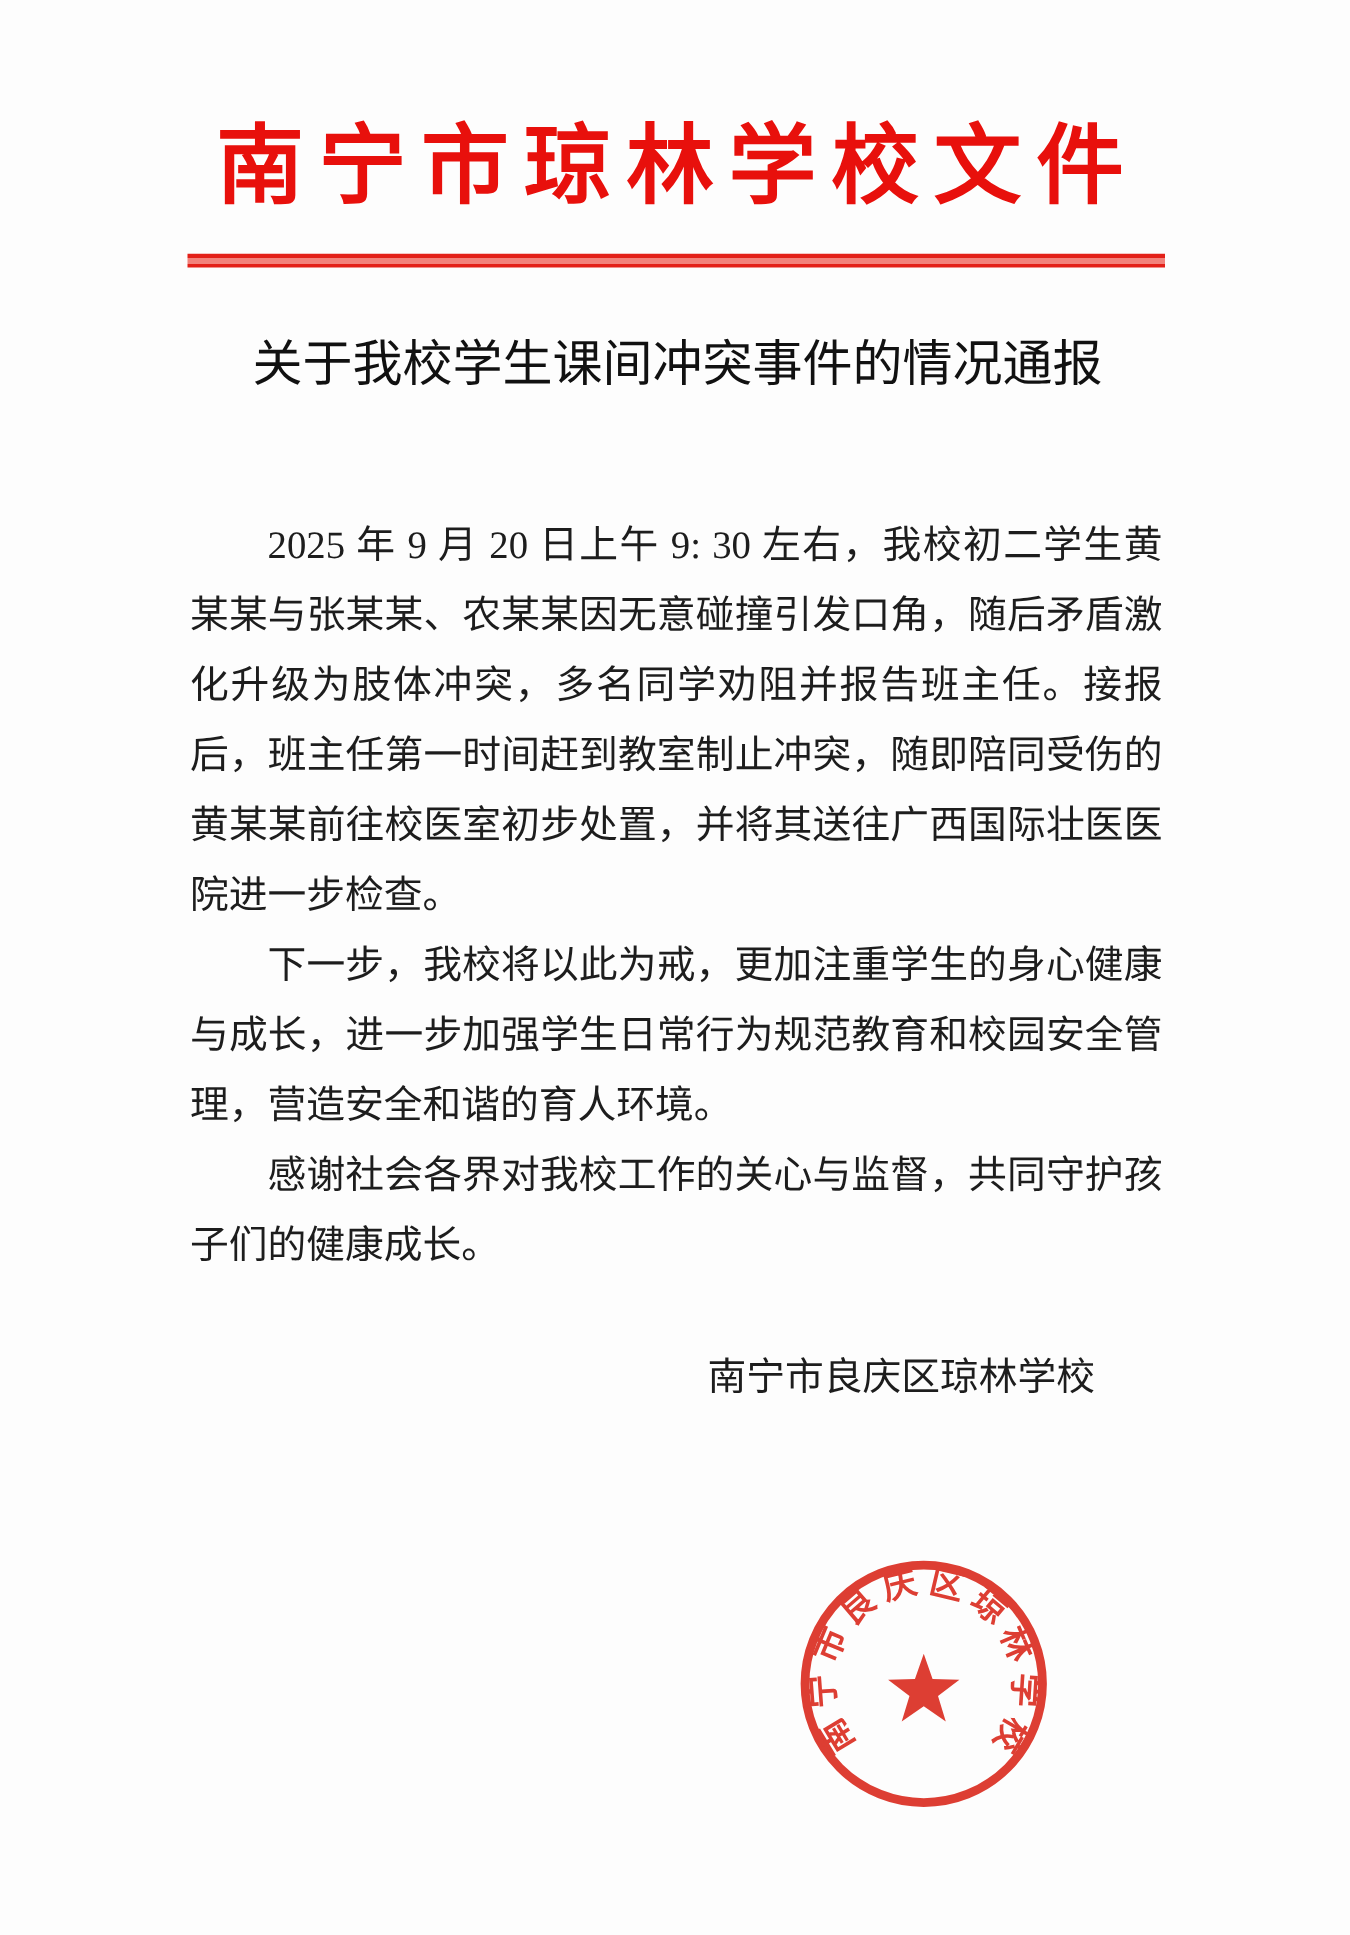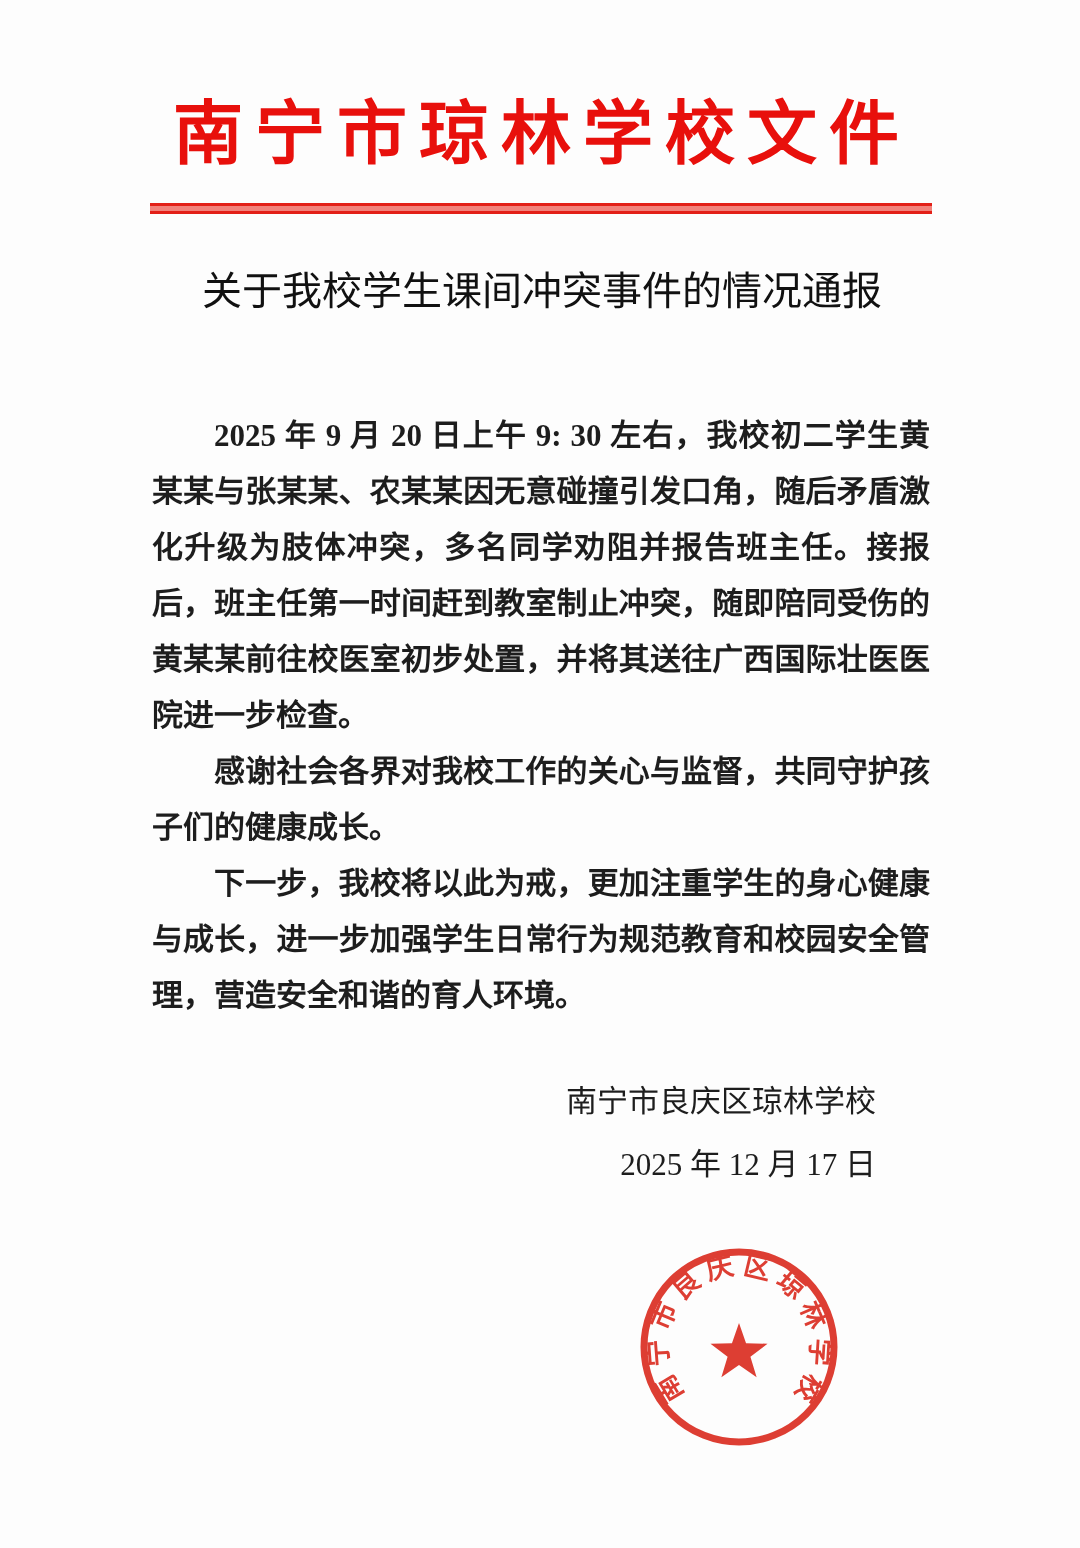--- a/index.html
+++ b/index.html
@@ -46,21 +46,20 @@
   }
   .body-text {
     margin: 92px 150px 0 152px;
     font-size: 31px;
     line-height: 56px;
     text-align: justify;
   }
   .body-text p {
     margin: 0;
     text-indent: 2em;
-    font-weight: bold;
   }
   .signature-block {
     margin: 46px 148px 0 152px;
     text-align: right;
     font-size: 31px;
     line-height: 63px;
     padding-right: 56px;
   }
   .seal {
     position: absolute;
@@ -83,27 +82,26 @@
 <div class="page">
 
   <div class="org-title">南宁市琼林学校文件</div>
 
   <div class="red-rule"></div>
 
   <div class="doc-title">关于我校学生课间冲突事件的情况通报</div>
 
   <div class="body-text">
     <p>2025 年 9 月 20 日上午 9: 30 左右，我校初二学生黄某某与张某某、农某某因无意碰撞引发口角，随后矛盾激化升级为肢体冲突，多名同学劝阻并报告班主任。接报后，班主任第一时间赶到教室制止冲突，随即陪同受伤的黄某某前往校医室初步处置，并将其送往广西国际壮医医院进一步检查。</p>
+    <p>下一步，我校将以此为戒，更加注重学生的身心健康与成长，进一步加强学生日常行为规范教育和校园安全管理，营造安全和谐的育人环境。</p>
     <p>感谢社会各界对我校工作的关心与监督，共同守护孩子们的健康成长。</p>
-    <p>下一步，我校将以此为戒，更加注重学生的身心健康与成长，进一步加强学生日常行为规范教育和校园安全管理，营造安全和谐的育人环境。</p>
   </div>
 
   <div class="signature-block">
     <div>南宁市良庆区琼林学校</div>
-    <div>2025 年 12 月 17 日</div>
   </div>
 
   <svg class="seal" viewBox="0 0 212 212" xmlns="http://www.w3.org/2000/svg">
     <defs>
       <path id="sealArc" d="M 55.1 156.9 A 72 72 0 1 1 156.9 156.9" fill="none"></path>
     </defs>
     <circle cx="106" cy="106" r="95" fill="none" stroke="#dd2f23" stroke-width="7"></circle>
     <polygon fill="#dd2f23" points="106,82 113.05,102.29 134.53,102.73 117.41,115.71 123.63,136.27 106,124 88.37,136.27 94.59,115.71 77.47,102.73 98.95,102.29"></polygon>
     <text font-size="27" fill="#dd2f23">
       <textPath href="#sealArc" startOffset="4" textLength="330" lengthAdjust="spacing">南宁市良庆区琼林学校</textPath>

